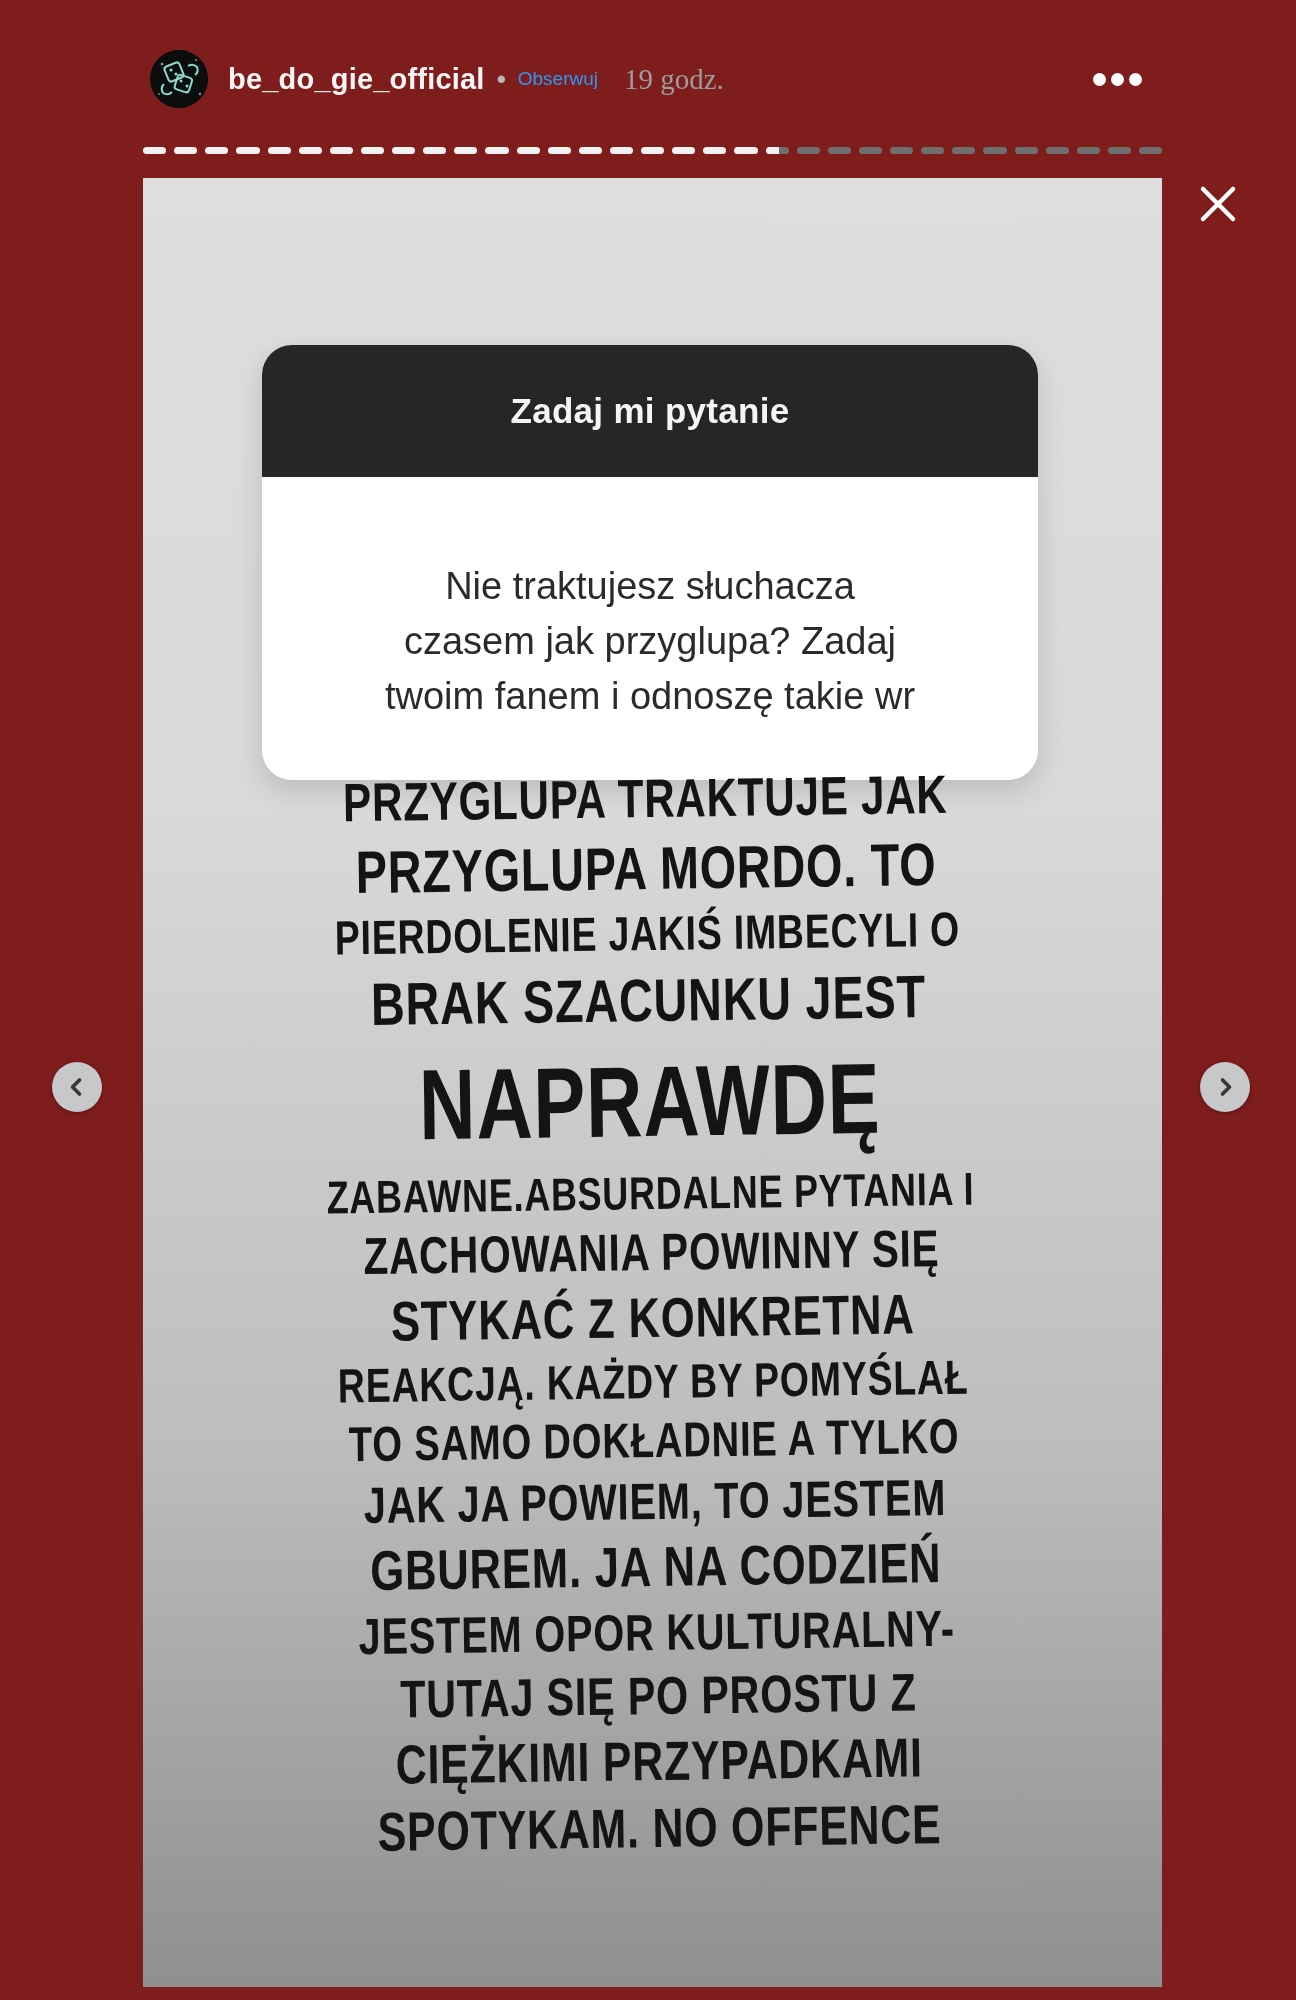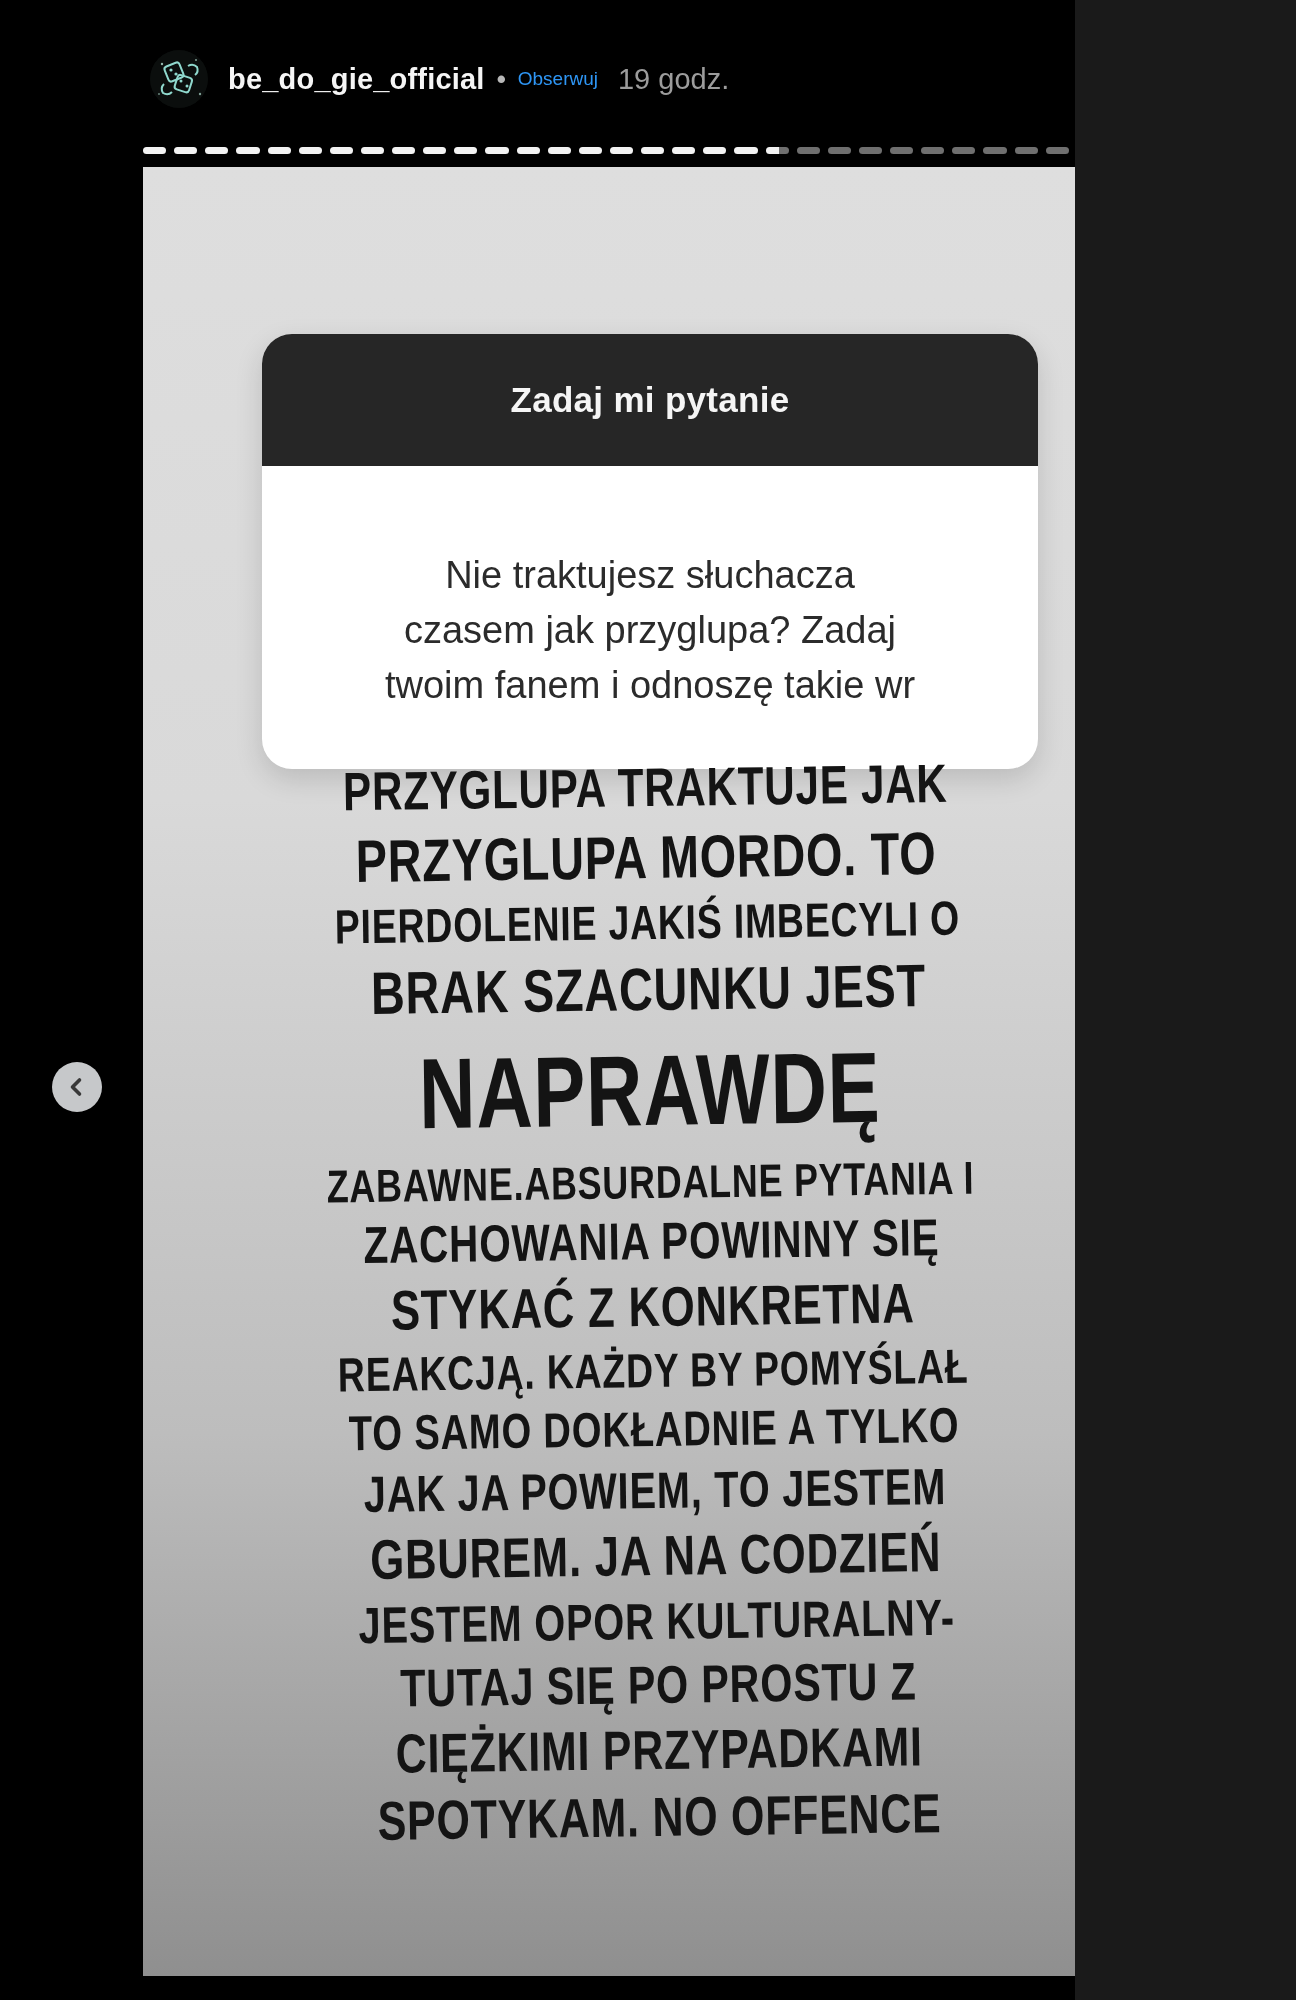--- a/index.html
+++ b/index.html
@@ -1,40 +1,40 @@
 <!DOCTYPE html>
 <html style="--accent: #2e96f5;"><head>
 <meta charset="utf-8">
 <style>
   html,body{margin:0;padding:0;background:#1a1a1a;}
-  .stage{position:relative;width:1075px;height:2000px;background:#000000;overflow:hidden;
+  .stage{position:relative;width:1296px;height:2000px;background:#7f1d1d;overflow:hidden;
          font-family:"Liberation Sans",sans-serif;}
 
   
   .header{position:absolute;left:0;top:0;width:100%;height:140px;}
   .avatar{position:absolute;left:150px;top:50px;width:58px;height:58px;border-radius:50%;
           overflow:hidden;background:#0b0e0d;}
   .user-row{position:absolute;left:228px;top:50px;height:58px;display:flex;align-items:center;gap:12px;}
   .username{color:#f5f5f5;font-size:29px;font-weight:700;letter-spacing:.2px;}
   .sep-dot{color:#b8b8b8;font-size:26px;font-weight:700;}
   .follow{color:var(--accent,#2e96f5);font-size:19px;font-weight:400;background:none;border:none;
           padding:0;cursor:pointer;font-family:inherit;}
-  .timestamp{color:#9c9c9c;font-size:29px;margin-left:8px;}
+  .timestamp{color:#9c9c9c;font-size:29px;margin-left:14px;font-family:Liberation Serif, serif;}
   .menu-btn{position:absolute;left:1082px;top:58px;width:70px;height:42px;display:flex;
             align-items:center;justify-content:center;gap:5px;background:none;border:none;cursor:pointer;}
   .menu-btn i{width:13px;height:13px;border-radius:50%;background:#fff;display:block;}
 
   
   .progress{position:absolute;left:143px;top:147px;width:1019px;height:8px;display:flex;gap:8px;}
   .dash{flex:1;height:7px;border-radius:4px;background:#6f6f6f;}
   .dash.filled{background:#f2f2f2;}
   .dash.half{background:linear-gradient(90deg,#f2f2f2 0 55%,#6f6f6f 55% 100%);}
 
   
-  .story{position:absolute;left:143px;top:167px;width:1019px;height:1809px;overflow:hidden;
+  .story{position:absolute;left:143px;top:178px;width:1019px;height:1809px;overflow:hidden;
          background:linear-gradient(180deg,#dedede 0%,#d9d9d9 35%,#bdbdbd 70%,#8f8f8f 100%);}
 
   
   .sticker{position:absolute;left:119px;top:167px;width:776px;border-radius:30px;z-index:2;
            box-shadow:0 10px 28px rgba(0,0,0,.14);background:#fff;}
   .sticker-header{background:#262626;border-radius:30px 30px 0 0;height:132px;display:flex;
                   align-items:center;justify-content:center;}
   .sticker-title{color:#f5f5f5;font-size:35px;font-weight:700;letter-spacing:.3px;}
   .sticker-body{border-radius:0 0 30px 30px;padding:82px 30px 56px;text-align:center;}
   .q-line{color:#2b2b2b;font-size:38px;font-weight:500;line-height:55px;}

